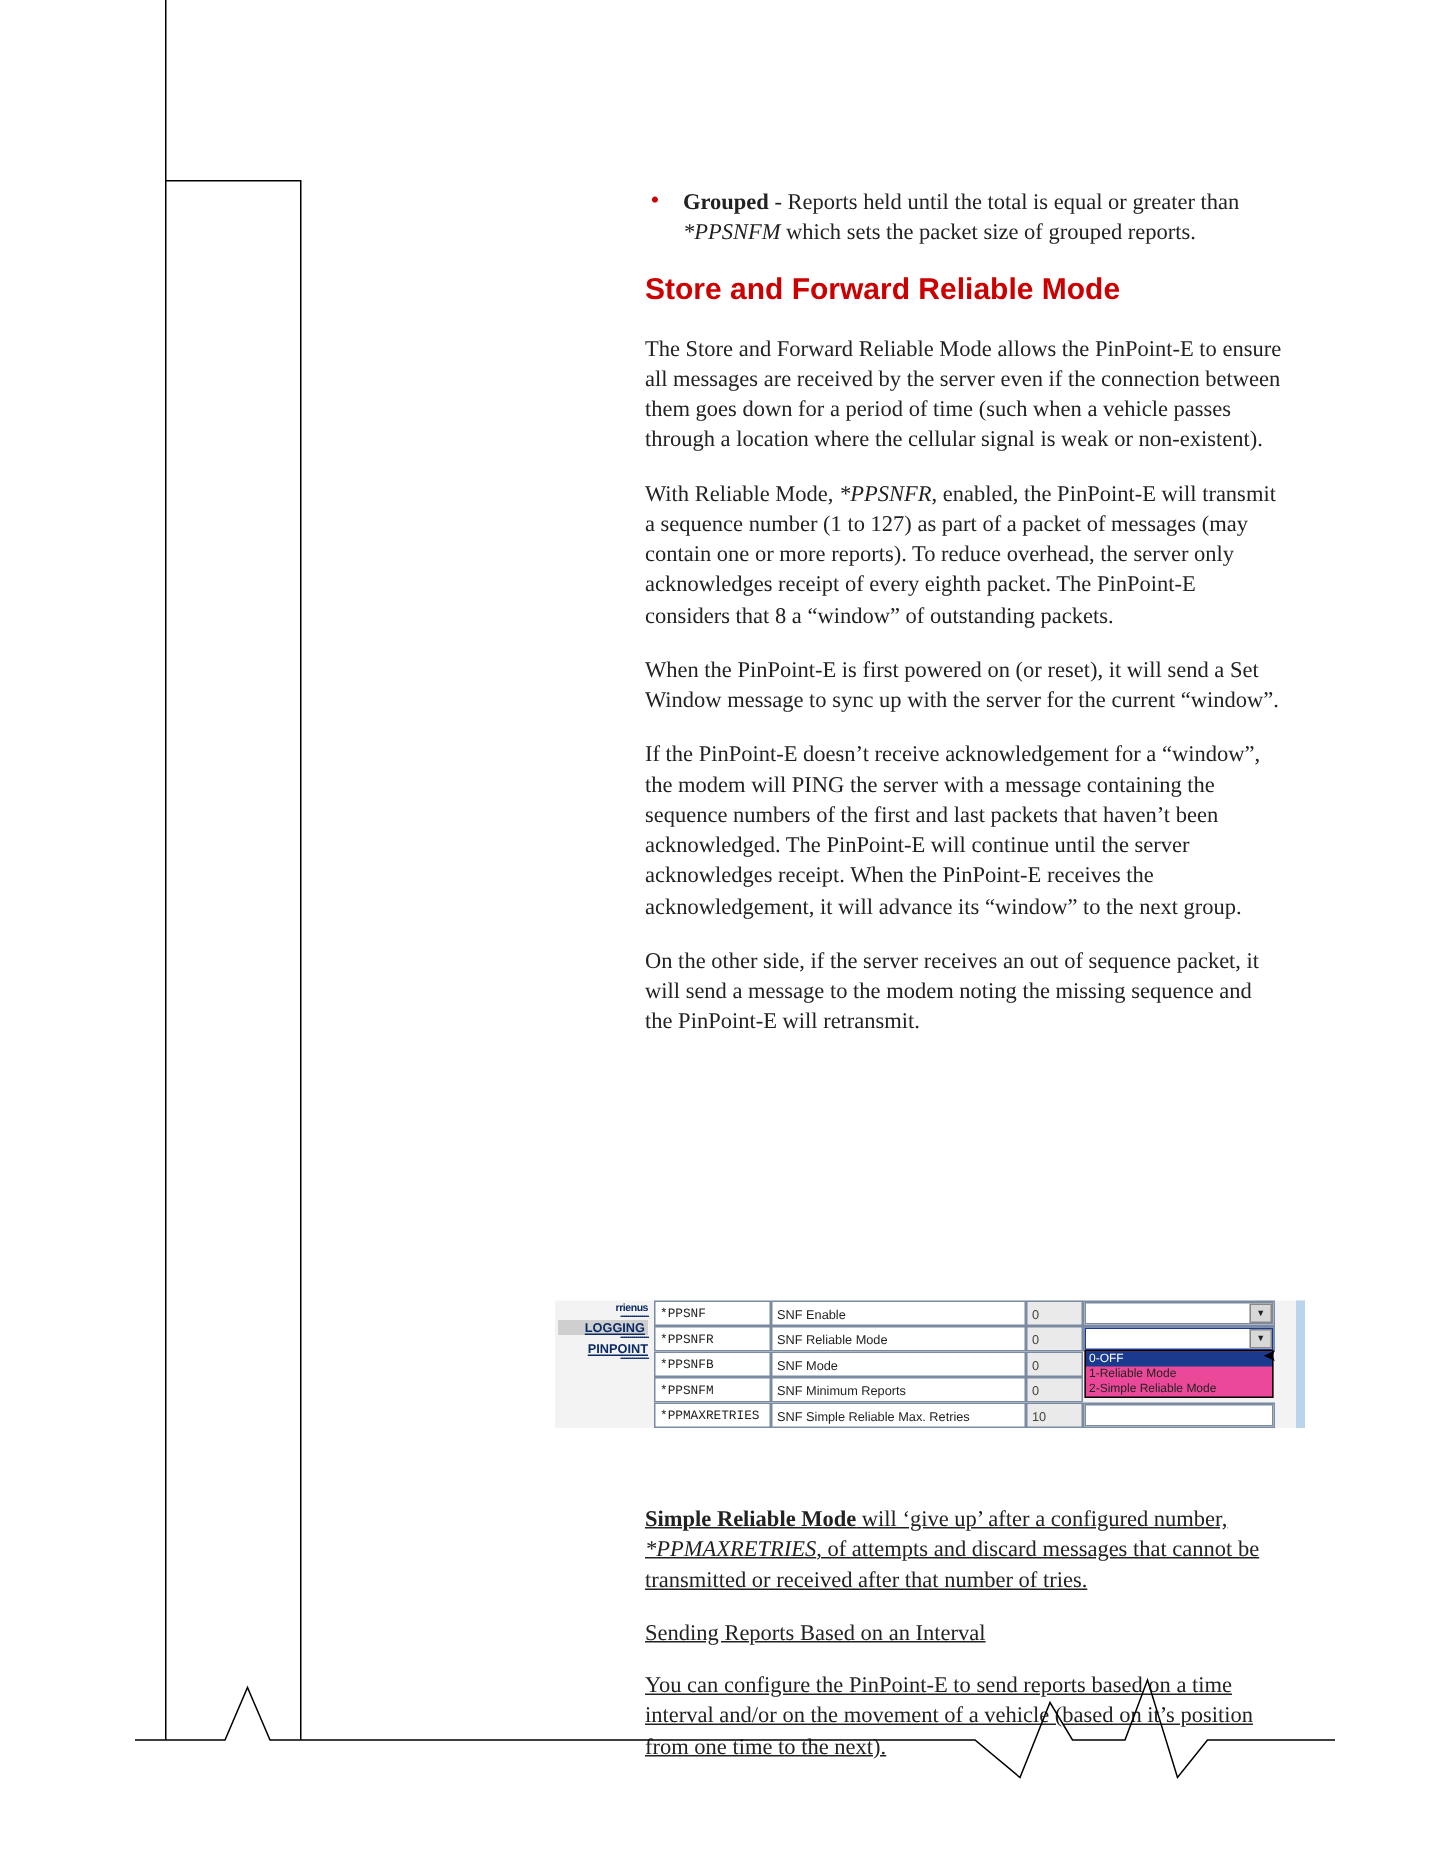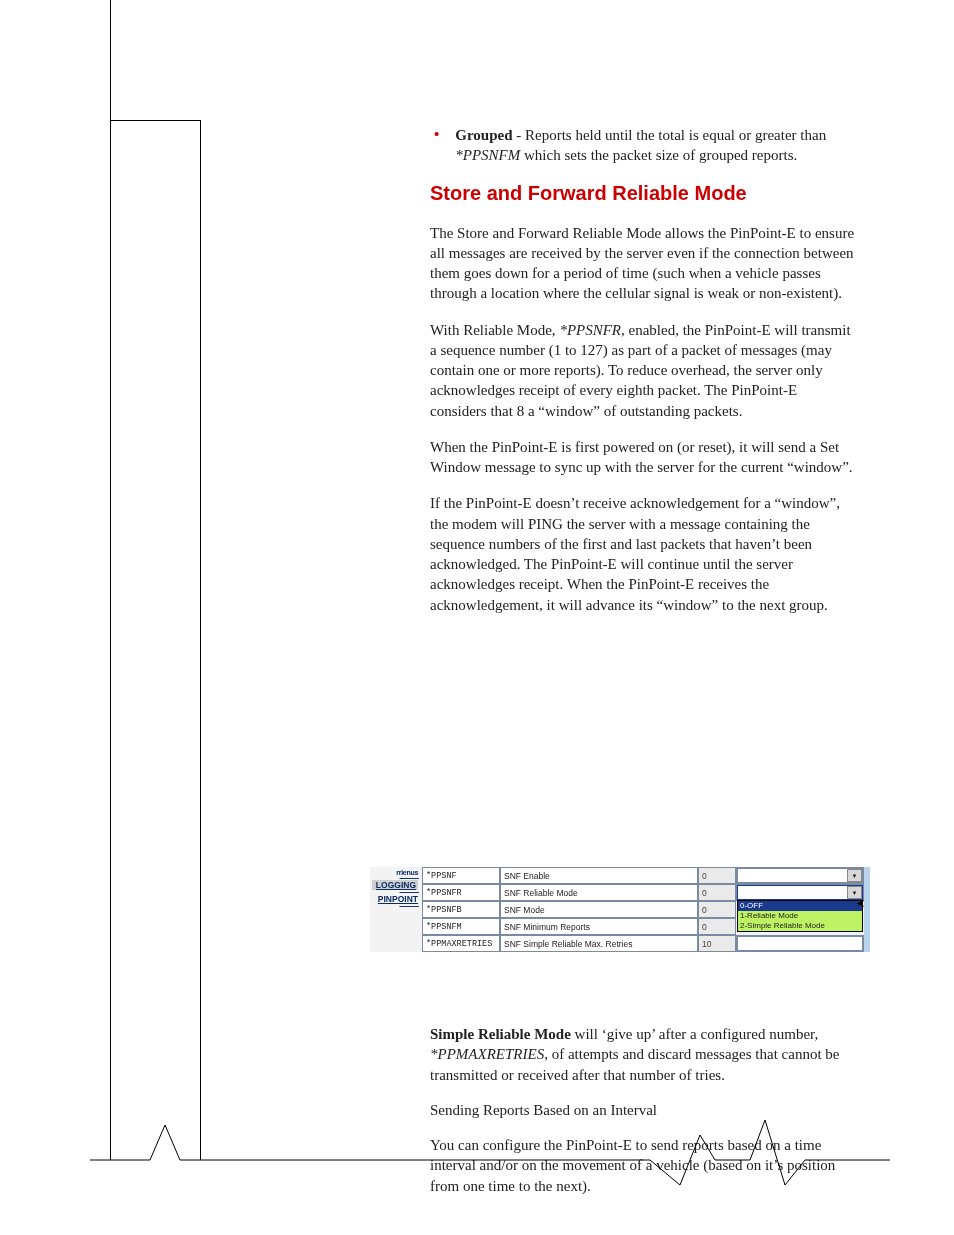--- a/index.html
+++ b/index.html
@@ -66,41 +66,41 @@
     font-weight:bold;
   }
   .shot-nav .cut { font-size:7px; letter-spacing:-0.3px; }
   .shot-nav .dash { color:#0a2a66; letter-spacing:-1px; font-size:7px; line-height:0.6; }
   .shot-nav .item { text-decoration:underline; }
   .shot-nav .sel { background:#cfcfcf; padding:0 2px; }
   .shot-grid { flex:1; }
   .shot-row { display:flex; height:17px; align-items:stretch; }
   .shot-row > div { border:1px solid #7a8aa0; background:#fff; display:flex; align-items:center; padding:0 3px; box-sizing:border-box; }
   .c-code { width:78px; font-family:"Courier New",monospace; font-size:8.5px; }
-  .c-label{ width:198px; }
+  .c-label{ width:170px; }
   .c-val  { width:38px; background:#eaeaea !important; color:#444; }
   .c-ctrl { width:128px; position:relative; padding:0 !important; justify-content:flex-end; }
   .sel-box { width:100%; height:13px; border:1px solid #7a8aa0; background:#fff; display:flex; align-items:center; justify-content:flex-end; }
   .sel-caret { width:13px; height:11px; background:#d8d8d8; border:1px solid #888; display:flex; align-items:center; justify-content:center; font-size:6px; }
   .txt-box { width:100%; height:13px; border:1px solid #7a8aa0; background:#fff; }
   .dropdown {
     position:absolute; right:0; top:15px; width:124px;
-    background:#bef264; border:1px solid #000; z-index:5;
+    background:#ec4899; border:1px solid #000; z-index:5;
     font-size:8px; line-height:1.25;
   }
   .dropdown div { padding:0 2px; white-space:nowrap; }
   .dropdown .hl { background:#1a3a8e; color:#fff; }
   .cursor-arrow {
     position:absolute; right:-2px; top:12px; font-size:11px; color:#000; z-index:6;
     transform:scaleX(-1);
   }
 
   .content2 {
-    position:absolute; left:430px; top:1009px; width:425px;
-    font-size:15px; line-height:1.35;
+    position:absolute; left:430px; top:988px; width:425px;
+    font-size:15px; line-height:1.35;text-decoration:underline;
   }
 
   
   .wave { position:absolute; bottom:45px; left:90px; width:800px; height:80px; }
   .wave svg { width:100%; height:100%; }
 </style>
 </head>
 <body>
 
 <div class="page">
@@ -117,20 +117,21 @@
       </div>
     </div>
 
     <div class="h-sub">Store and Forward Reliable Mode</div>
     <p>The Store and Forward Reliable Mode allows the PinPoint-E to ensure all messages are received by the server even if the connection between them goes down for a period of time (such when a vehicle passes through a location where the cellular signal is weak or non-existent).</p>
     <p>
       <span>With Reliable Mode, </span><span class="ital">*PPSNFR</span><span>, enabled, the PinPoint-E will transmit a sequence number (1 to 127) as part of a packet of messages (may contain one or more reports). To reduce overhead, the server only acknowledges receipt of every eighth packet. The PinPoint-E considers that 8 a “window” of outstanding packets.</span>
     </p>
     <p>When the PinPoint-E is first powered on (or reset), it will send a Set Window message to sync up with the server for the current “window”.</p>
     <p>If the PinPoint-E doesn’t receive acknowledgement for a “window”, the modem will PING the server with a message containing the sequence numbers of the first and last packets that haven’t been acknowledged. The PinPoint-E will continue until the server acknowledges receipt. When the PinPoint-E receives the acknowledgement, it will advance its “window” to the next group.</p>
+    <p>On the other side, if the server receives an out of sequence packet, it will send a message to the modem noting the missing sequence and the PinPoint-E will retransmit.</p>
   </div>
 
   <div class="shot-wrap">
     <div class="shot">
       <div class="shot-nav">
         <div class="cut">rrienus</div>
         <div class="dash">--------------</div>
         <div class="item sel">LOGGING</div>
         <div class="dash">--------------</div>
         <div class="item">PINPOINT</div>

